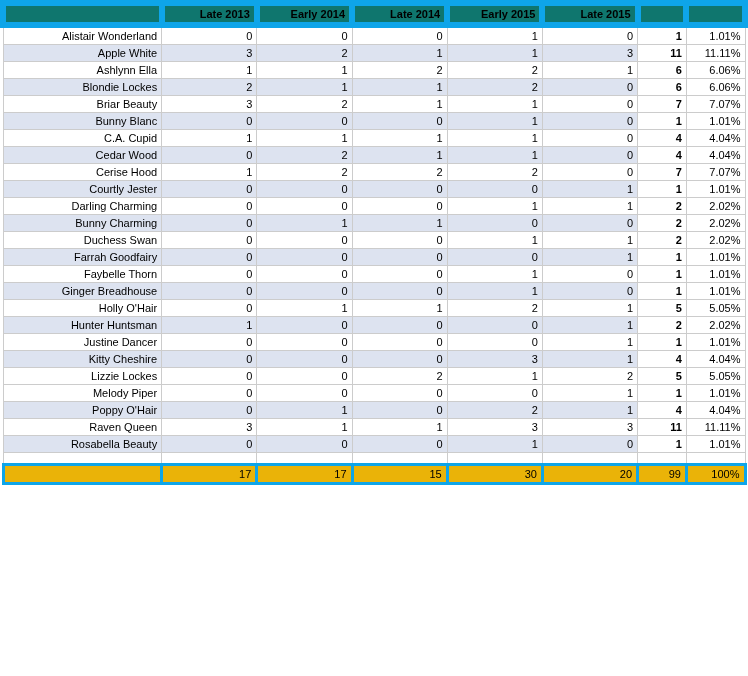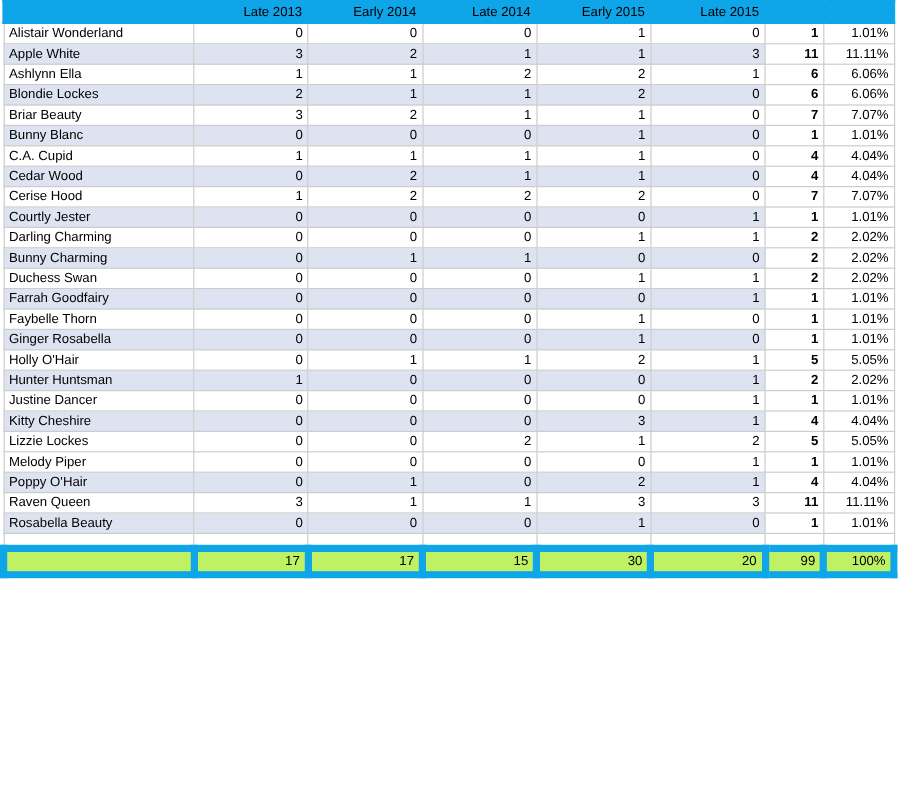--- a/index.html
+++ b/index.html
@@ -17,57 +17,57 @@
       border-collapse: collapse;
       width: 100%;
     }
     td, th {
       border: 1px solid #ccc;
       padding: 2px 4px;
       white-space: nowrap;
     }
     .col-name {
       width: 130px;
-      text-align: left;
+      text-align: right;
     }
     .col-data {
       width: 78px;
       text-align: right;
     }
     .col-total {
       width: 40px;
       text-align: right;
       font-weight: bold;
     }
     .col-pct {
       width: 48px;
       text-align: right;
     }
     .header-row th {
-      background: #0ea5e9;
-      font-weight: normal;
-      text-align: right;
-      border: 2px solid #0ea5e9;
+      background: #0f766e;
+      font-weight: bold;
+      text-align: right;
+      border: 6px solid #0ea5e9;
     }
     .header-row th.col-name {
       text-align: left;
     }
     tr.odd-row td.col-data, tr.odd-row td.col-name {
       background: #dde3f0;
     }
     tr.odd-row td.col-total, tr.odd-row td.col-pct {
       background: #fff;
     }
     tr.even-row td {
       background: #fff;
     }
     .footer-row td {
-      background: #bef264;
+      background: #eab308;
       font-weight: normal;
-      border: 6px solid #0ea5e9;
+      border: 3px solid #0ea5e9;
     }
     .footer-row td.col-data, .footer-row td.col-total {
       font-weight: normal;
     }
     .spacer-row td {
       border: 1px solid #ccc;
       height: 12px;
       background: #fff;
     }
   </style>
@@ -233,21 +233,21 @@
           <td class="col-name">Faybelle Thorn</td>
           <td class="col-data">0</td>
           <td class="col-data">0</td>
           <td class="col-data">0</td>
           <td class="col-data">1</td>
           <td class="col-data">0</td>
           <td class="col-total">1</td>
           <td class="col-pct">1.01%</td>
         </tr>
         <tr class="odd-row">
-          <td class="col-name">Ginger Rosabella</td>
+          <td class="col-name">Ginger Breadhouse</td>
           <td class="col-data">0</td>
           <td class="col-data">0</td>
           <td class="col-data">0</td>
           <td class="col-data">1</td>
           <td class="col-data">0</td>
           <td class="col-total">1</td>
           <td class="col-pct">1.01%</td>
         </tr>
         <tr class="even-row">
           <td class="col-name">Holly O'Hair</td>

